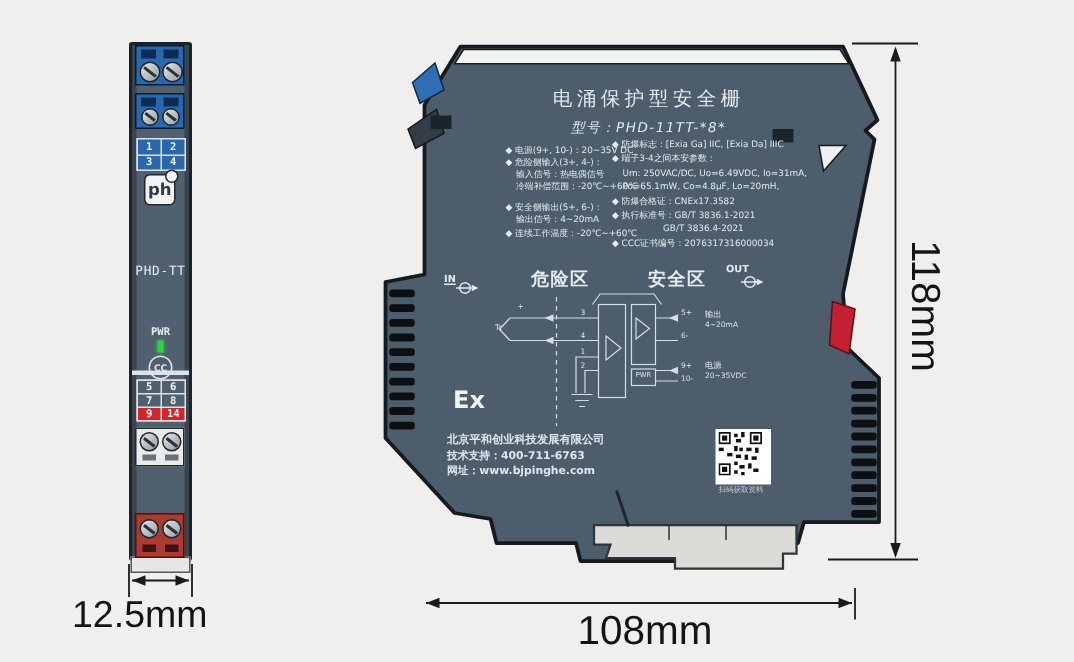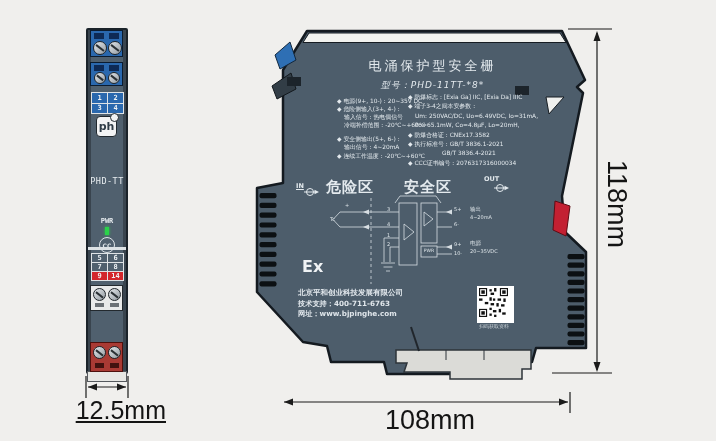--- a/index.html
+++ b/index.html
@@ -50,34 +50,34 @@
   .dt{position:absolute;color:#e4eaee;z-index:3;}
   #sv-title{left:340px;top:57px;width:185px;text-align:center;font-size:13px;font-weight:normal;
             letter-spacing:3px;}
   #sv-model{left:340px;top:79px;width:185px;text-align:center;font-size:9px;letter-spacing:1px;font-style:italic;}
   .specs{font-size:5.9px;line-height:8.1px;white-space:nowrap;}
   #specs-left{left:337px;top:97px;}
   #specs-right{left:408px;top:93px;line-height:9.4px;}
   .specs .ind{padding-left:7px;}
   .specs .ind2{padding-left:34px;}
   .specs .gap{margin-top:6px;}
-  .zone{font-size:15px;font-weight:bold;letter-spacing:1px;}
+  .zone{font-size:12px;font-weight:bold;letter-spacing:1px;margin-left:28px;}
   #zone-hazard{left:326px;top:178px;}
   #zone-safe{left:404px;top:178px;text-align:right;}
   .io{font-size:6.5px;font-weight:bold;}
   #io-in{left:296px;top:182px;text-decoration:underline;}
   #io-out{left:484px;top:175px;}
   .clabel{font-size:5px;color:#dde4e8;white-space:nowrap;}
   #ex-mark{left:302px;top:257px;font-size:16px;font-weight:bold;color:#f0f3f5;}
   .company{left:298px;font-size:7.2px;font-weight:bold;white-space:nowrap;color:#e0e6eb;}
   #qr{left:477px;top:286px;width:33px;height:33px;background:#fff;padding:2px;z-index:3;}
   #qr-caption{left:468px;top:323px;width:52px;text-align:center;font-size:5px;color:#c9d1d7;}
   
   .dim{color:#141414;z-index:3;font-family:"Liberation Sans","DejaVu Sans",sans-serif;}
-  #dim-front{left:48px;top:396px;width:118px;text-align:right;font-size:25px;text-decoration:underline;}
+  #dim-front{left:48px;top:396px;width:118px;text-align:left;font-size:25px;}
   #dim-width{left:330px;top:405px;width:200px;text-align:center;font-size:27px;}
   #dim-height{left:601px;top:160px;font-size:27px;writing-mode:vertical-rl;}
 </style>
 </head>
 <body>
 
 <svg class="abs" width="716" height="441" viewBox="0 0 716 441" style="left:0;top:0;z-index:1">
 
   <path d="M307,31 L562,31 L585,80 L577,87 L583,93 L562,196 L565,232 L586,252 L586,348
            L536,348 L532,362 L500,362 L497,374 L387,374 L384,362 L331,362 L327,346

